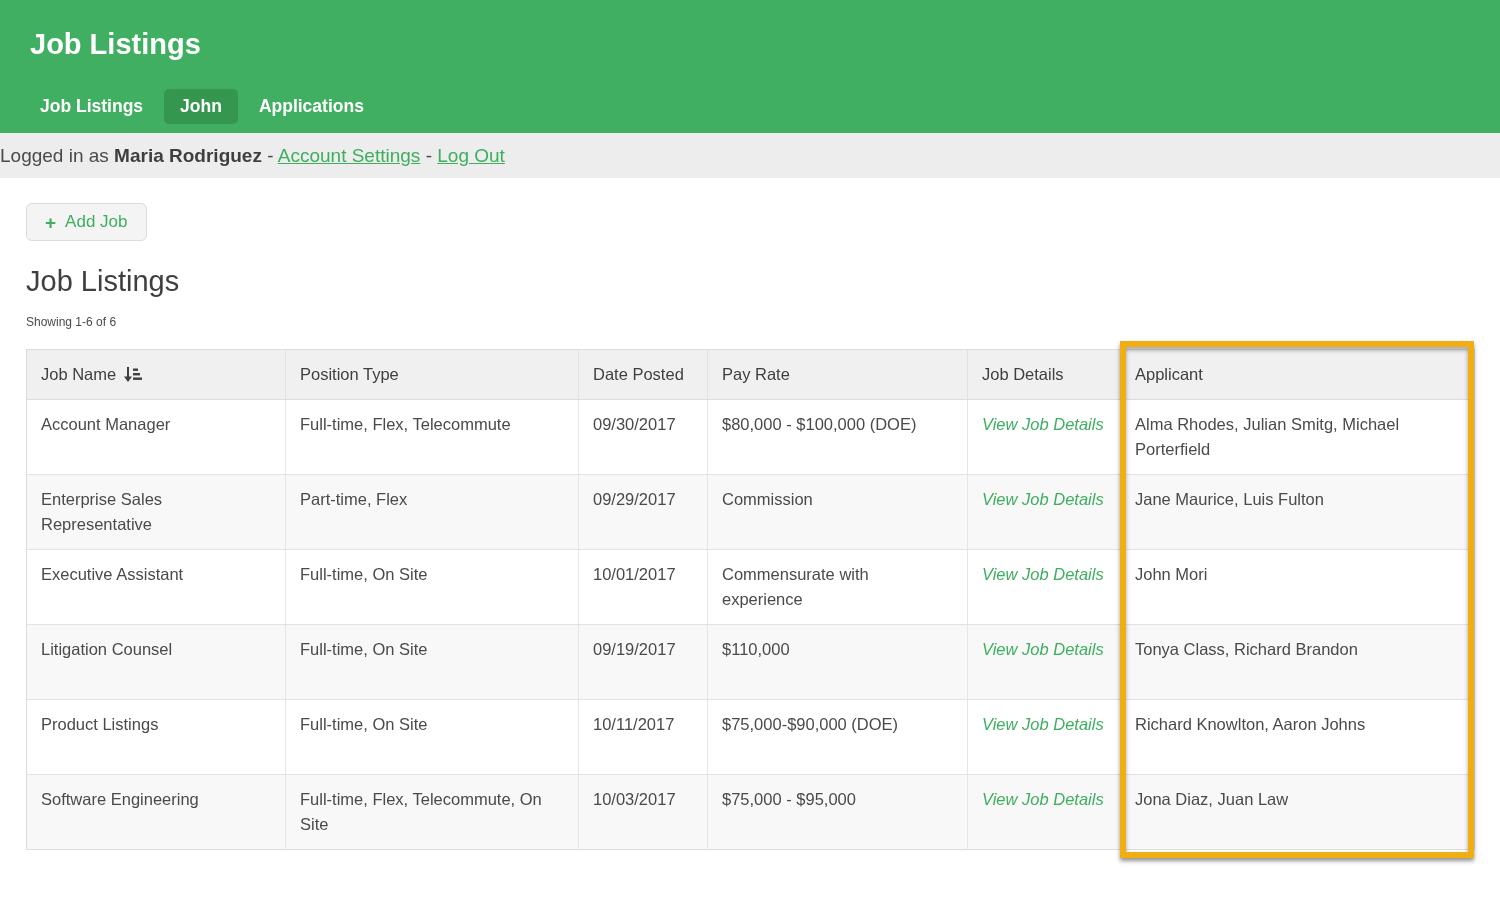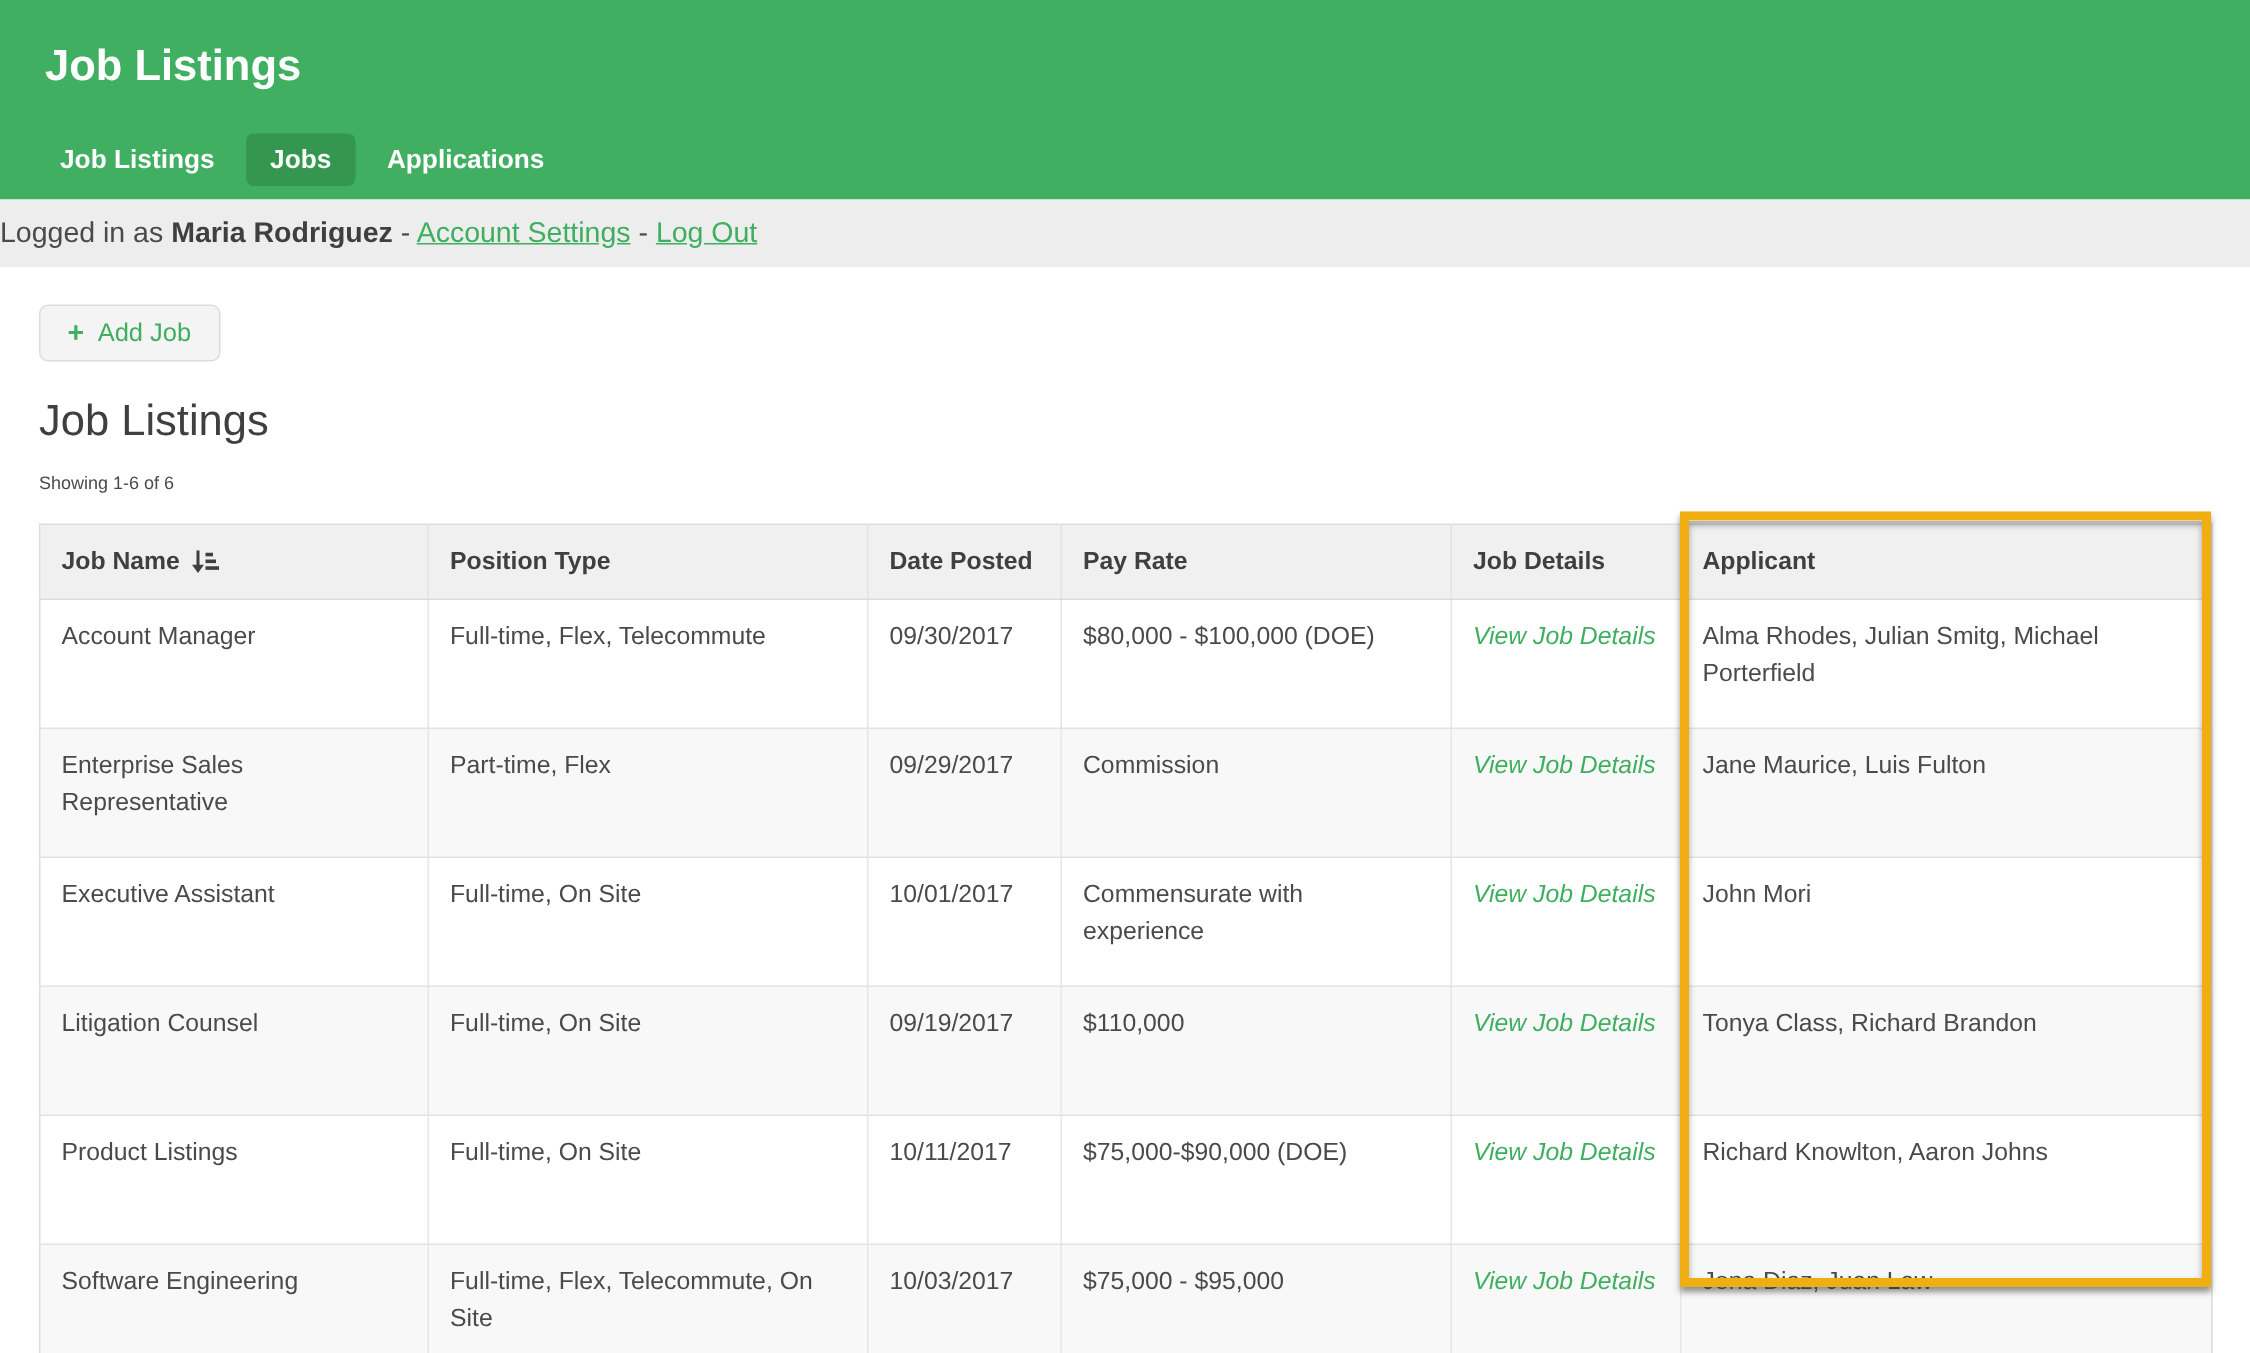--- a/index.html
+++ b/index.html
@@ -98,31 +98,31 @@
   col.c-payrate  { width: 260px; }
   col.c-details  { width: 153px; }
   col.c-applicant{ width: 354px; }
 
   thead th {
     height: 50px;
     background: var(--table-header-bg, #F0F0F0);
     text-align: left;
     vertical-align: middle;
     padding: 0 14px;
-    font-weight: 700;
+    font-weight: 400;
     color: var(--text-dark, #3F3F3F);
     border-right: 1px solid #e2e2e2;
     border-bottom: 1px solid #dcdcdc;
   }
   thead th:last-child { border-right: none; }
   .th-inner { display: inline-flex; align-items: center; gap: 7px; }
   .sort-icon { display: inline-block; position: relative; top: 2px; }
 
   tbody td {
-    height: 86px;
+    height: 75px;
     vertical-align: top;
     padding: 12px 14px;
     line-height: 25px;
     color: var(--text-body, #4A4A4A);
     border-right: 1px solid #e6e6e6;
     border-bottom: 1px solid #e2e2e2;
   }
   tbody td:last-child { border-right: none; }
   tbody tr:nth-child(even) { background: var(--row-alt-bg, #F8F8F8); }
   tbody tr:last-child td { border-bottom: none; }
@@ -141,21 +141,21 @@
     z-index: 5;
   }
 </style>
 </head>
 <body>
 
 <header class="app-header">
   <h2 class="app-title">Job Listings</h2>
   <nav class="nav">
     <a class="nav-tab">Job Listings</a>
-    <a class="nav-tab active">Jobs</a>
+    <a class="nav-tab active">John</a>
     <a class="nav-tab">Applications</a>
   </nav>
 </header>
 
 <div class="user-bar">
   <span>Logged in as</span>
   <span class="username">Maria Rodriguez</span>
   <span>-</span>
   <a>Account Settings</a>
   <span>-</span>

